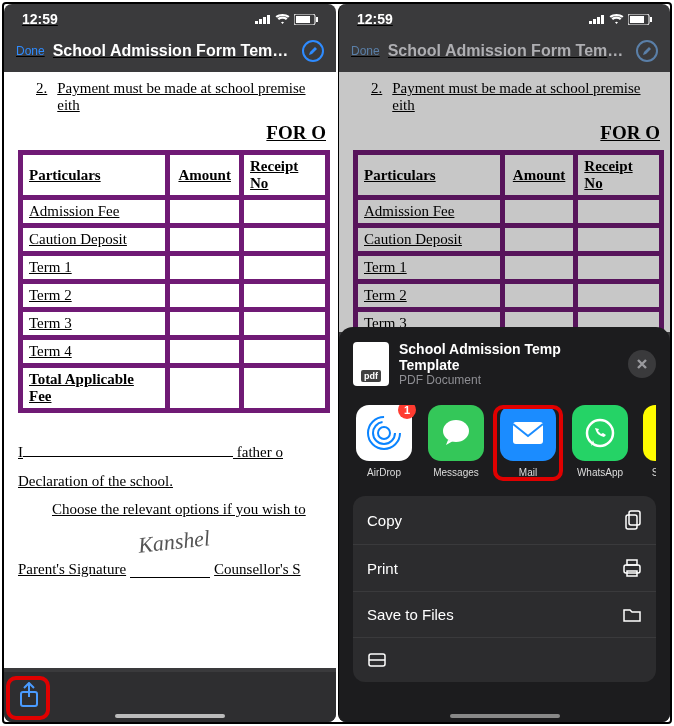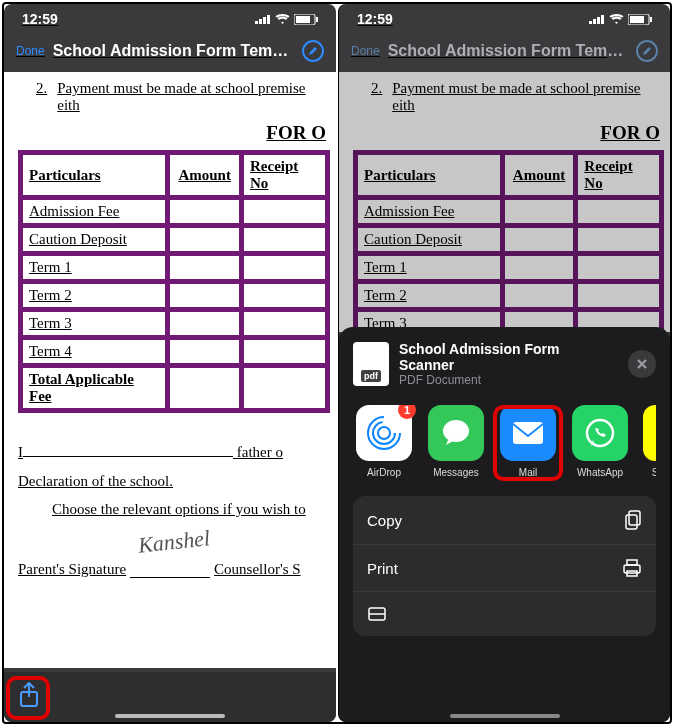--- a/index.html
+++ b/index.html
@@ -371,21 +371,21 @@
           </table>
       </div>
     </div>
 
     <div class="share-sheet">
       <div class="share-header">
         <div class="pdf-icon">
             <span>pdf</span>
           </div>
         <div class="share-title">
-          <div class="t1">School Admission Form Scanner</div>
+          <div class="t1">School Admission Temp Template</div>
           <div class="t2">PDF Document</div>
         </div>
         <div class="close-x">
           <svg width="12" height="12" viewBox="0 0 12 12" stroke="#9a9a9e" stroke-width="2.4">
               <path d="M2 2 L10 10 M10 2 L2 10"></path>
             </svg>
         </div>
       </div>
 
       <div class="app-row">
@@ -446,20 +446,26 @@
         </div>
         <div class="action-item">
           <span>Print</span>
           <svg width="20" height="18" viewBox="0 0 20 18" stroke-width="1.5">
               <rect x="2" y="6" width="16" height="8" rx="2"></rect>
               <rect x="5" y="1" width="10" height="5"></rect>
               <rect x="5" y="12" width="10" height="5"></rect>
             </svg>
         </div>
         <div class="action-item">
+          <span>Save to Files</span>
+          <svg width="20" height="16" viewBox="0 0 20 16" stroke-width="1.5">
+              <path d="M2 3 L8 3 L10 5 L18 5 L18 14 L2 14 Z"></path>
+            </svg>
+        </div>
+        <div class="action-item">
           <svg width="20" height="16" viewBox="0 0 20 16" stroke-width="1.5">
               <rect x="2" y="2" width="16" height="12" rx="2"></rect>
               <line x1="2" y1="8" x2="18" y2="8"></line>
             </svg>
         </div>
       </div>
       <div class="home-indicator" style="background:#888"></div>
     </div>
   </div>
 

